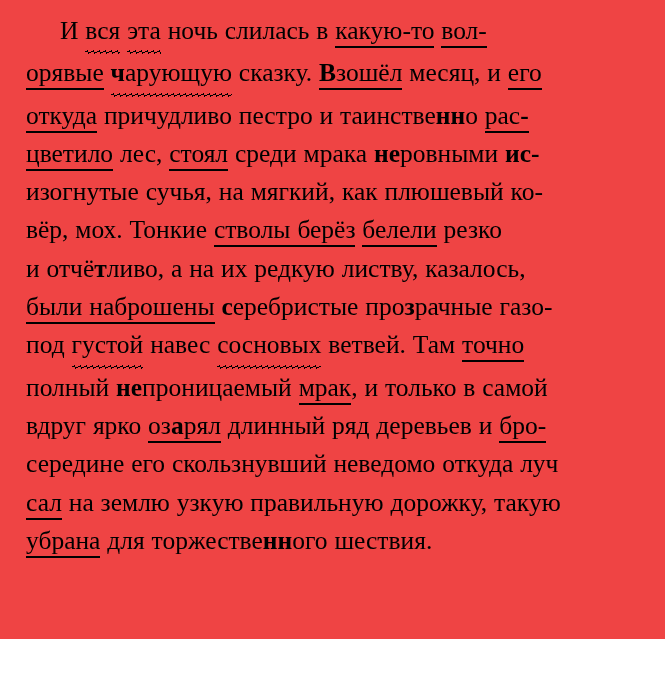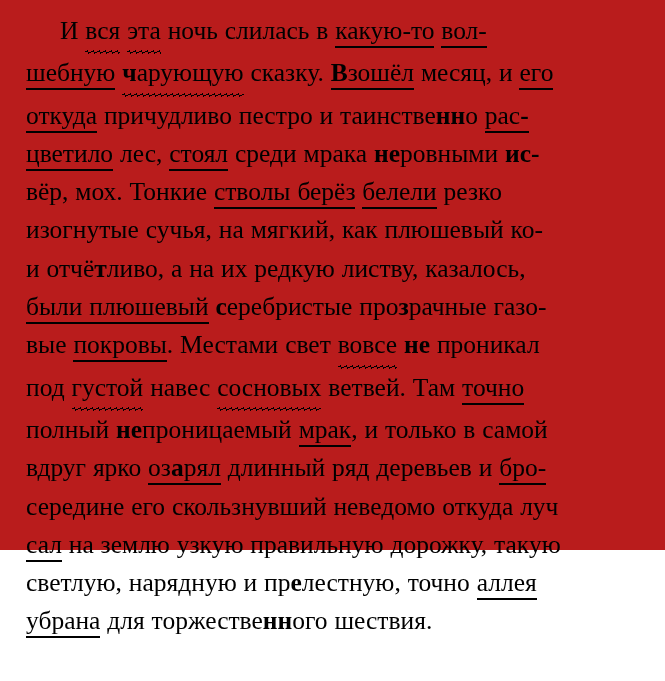--- a/index.html
+++ b/index.html
@@ -9,22 +9,22 @@
   }
   body {
     width: 665px;
     height: 681px;
     overflow: hidden;
     font-family: "Liberation Serif", serif;
   }
   .page {
     position: relative;
     width: 665px;
-    height: 550px;
-    background: #b91c1c;
+    height: 639px;
+    background: #ef4444;
     box-sizing: border-box;
     padding: 12px 18px 0 26px;
   }
   .passage {
     font-family: "Liberation Serif", serif;
     font-size: 25.5px;
     line-height: 38.3px;
     color: #000000;
     text-align: justify;
     text-align-last: left;
@@ -63,46 +63,44 @@
   }
 </style>
 </head>
 <body>
 
 <div class="page">
   <div class="passage">
 
     <span class="line"><span class="indent"></span>И <span class="w">вся</span> <span class="w">эта</span> ночь слилась в <span class="u">какую-то</span> <span class="u">вол-</span></span>
 
-    <span class="line"><span class="u">шебную</span> <span class="w"><span class="b">ч</span>арующую</span> сказку. <span class="u"><span class="b">В</span>зошёл</span> месяц, и <span class="u">его</span></span>
+    <span class="line"><span class="u">орявые</span> <span class="w"><span class="b">ч</span>арующую</span> сказку. <span class="u"><span class="b">В</span>зошёл</span> месяц, и <span class="u">его</span></span>
 
     <span class="line"><span class="u">откуда</span> причудливо пестро и таинстве<span class="b">нн</span>о <span class="u">рас<span class="b">-</span></span></span>
 
     <span class="line"><span class="u">цветило</span> лес, <span class="u">стоял</span> среди мрака <span class="b">не</span>ровными <span class="b">ис-</span></span>
 
 
+    <span class="line">изогнутые сучья, на мягкий, как плюшевый ко-</span>
+
     <span class="line">вёр, мох. Тонкие <span class="u">стволы берёз</span> <span class="u">белели</span> резко</span>
-
-    <span class="line">изогнутые сучья, на мягкий, как плюшевый ко-</span>
 
     <span class="line">и отчё<span class="b">т</span>ливо, а на их редкую листву, казалось,</span>
 
-    <span class="line"><span class="u">были плюшевый</span> <span class="b">с</span>еребристые про<span class="b">з</span>рачные газо-</span>
+    <span class="line"><span class="u">были наброшены</span> <span class="b">с</span>еребристые про<span class="b">з</span>рачные газо-</span>
 
-    <span class="line">вые <span class="u">покровы</span>. Местами свет <span class="w">вовсе</span> <span class="b">не</span> проникал</span>
 
     <span class="line">под <span class="w">густой</span> навес <span class="w">сосновых</span> ветвей. Там <span class="u">точно</span></span>
 
     <span class="line">полный <span class="b">не</span>проницаемый <span class="u">мрак</span>, и только в самой</span>
 
     <span class="line">вдруг ярко <span class="u">оз<span class="b">а</span>рял</span> длинный ряд деревьев и <span class="u">бро-</span></span>
 
     <span class="line">середине его скользнувший неведомо откуда луч</span>
 
     <span class="line"><span class="u">сал</span> на землю узкую правильную дорожку, такую</span>
 
-    <span class="line">светлую, нарядную и пр<span class="b">е</span>лестную, точно <span class="u">аллея</span></span>
 
     <span class="line"><span class="u">убрана</span> для торжестве<span class="b">нн</span>ого шествия.</span>
 
   </div>
 
 </div>
 
 </body></html>

